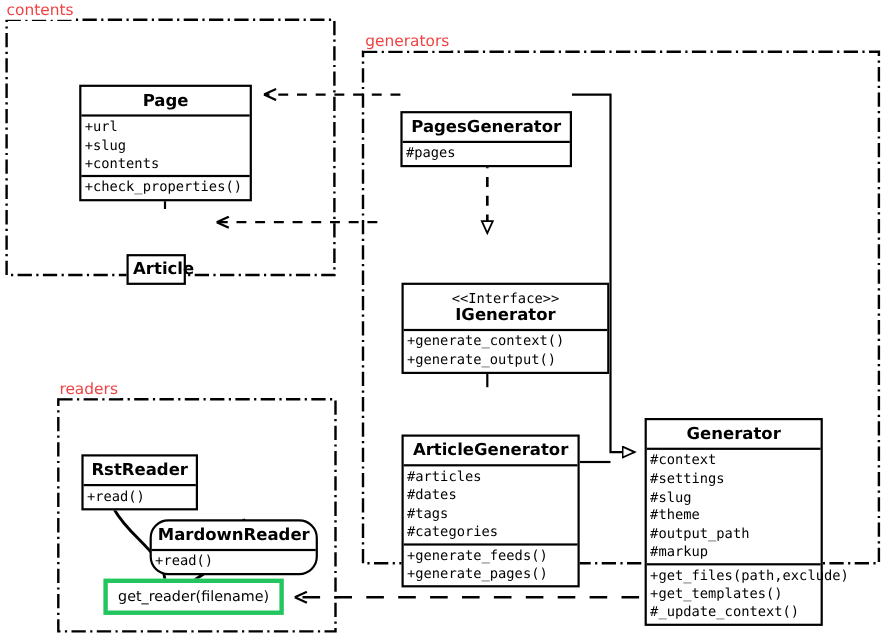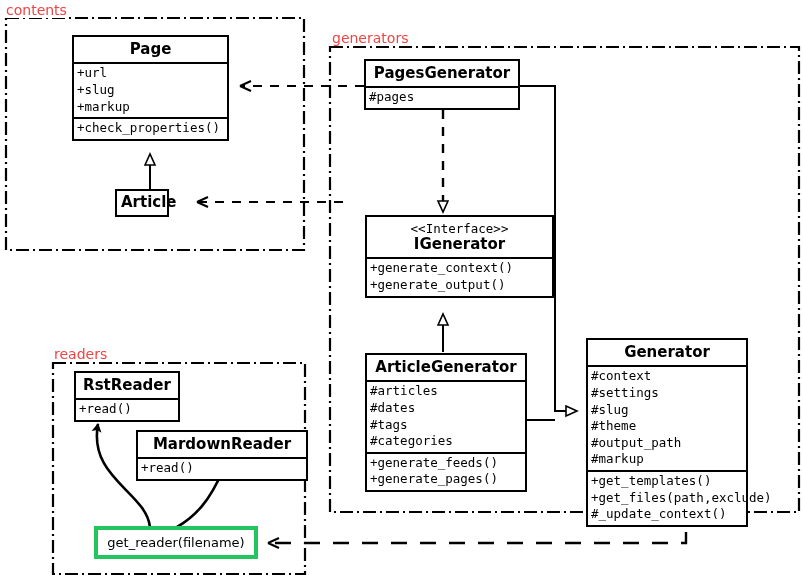--- a/index.html
+++ b/index.html
@@ -34,20 +34,21 @@
     white-space: nowrap;
     z-index: 3;
   }
   
   .uml {
     position: absolute;
     background: #ffffff;
     border: 2px solid #000000;
     box-sizing: border-box;
     z-index: 4;
+    margin-top: 42px;
   }
   .uml .title {
     font-family: "DejaVu Sans", sans-serif;
     font-weight: bold;
     font-size: 15px;
     text-align: center;
     padding: 4px 4px 4px 4px;
     line-height: 1.15;
     color: #000;
   }
@@ -152,21 +153,21 @@
 
   <div class="pkg-label" style="left:330px; top:30px;">generators</div>
 
   <div class="pkg-label" style="left:52px; top:346px;">readers</div>
 
   <div class="uml" style="left:72px; top:35px; width:157px;">
     <div class="title">Page</div>
     <div class="compartment">
       <div class="member">+url</div>
       <div class="member">+slug</div>
-      <div class="member">+markup</div>
+      <div class="member">+contents</div>
     </div>
     <div class="compartment">
       <div class="member">+check_properties()</div>
     </div>
   </div>
 
   <div class="uml" style="left:115px; top:189px; width:54px; height:28px;">
     <div class="title" style="padding:3px 4px;">Article</div>
   </div>
 
@@ -206,34 +207,34 @@
     <div class="title">Generator</div>
     <div class="compartment">
       <div class="member">#context</div>
       <div class="member">#settings</div>
       <div class="member">#slug</div>
       <div class="member">#theme</div>
       <div class="member">#output_path</div>
       <div class="member">#markup</div>
     </div>
     <div class="compartment">
+      <div class="member">+get_files(path,exclude)</div>
       <div class="member">+get_templates()</div>
-      <div class="member">+get_files(path,exclude)</div>
       <div class="member">#_update_context()</div>
     </div>
   </div>
 
   <div class="uml" style="left:74px; top:371px; width:106px;">
     <div class="title">RstReader</div>
     <div class="compartment">
       <div class="member">+read()</div>
     </div>
   </div>
 
-  <div class="uml" style="left:136px; top:430px; width:172px;">
+  <div class="uml" style="left:136px; top:430px; width:153px;border-radius:17px;">
     <div class="title">MardownReader</div>
     <div class="compartment">
       <div class="member">+read()</div>
     </div>
   </div>
 
   <div class="plain" style="left:94px; top:526px; width:164px; height:33px;">
     <span>get_reader(filename)</span>
   </div>
 

